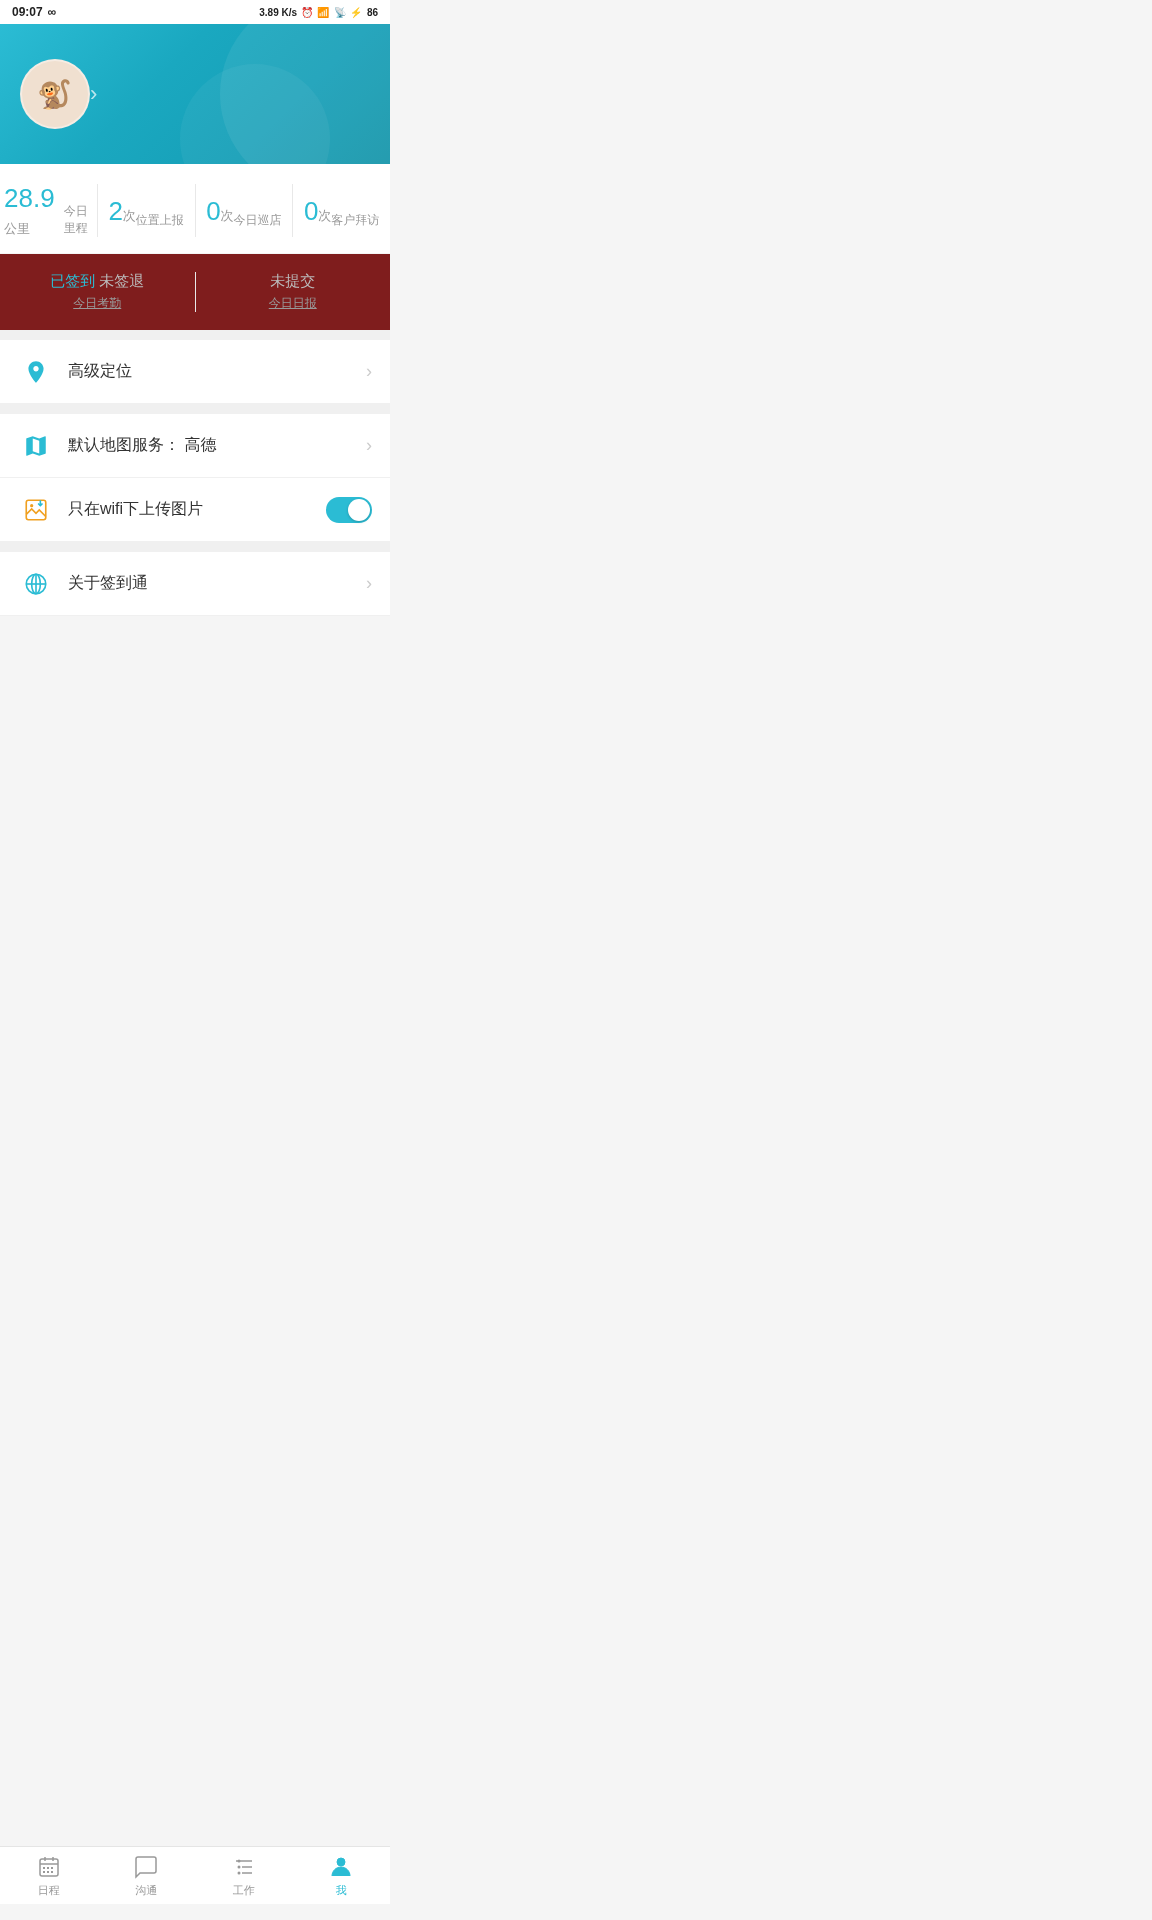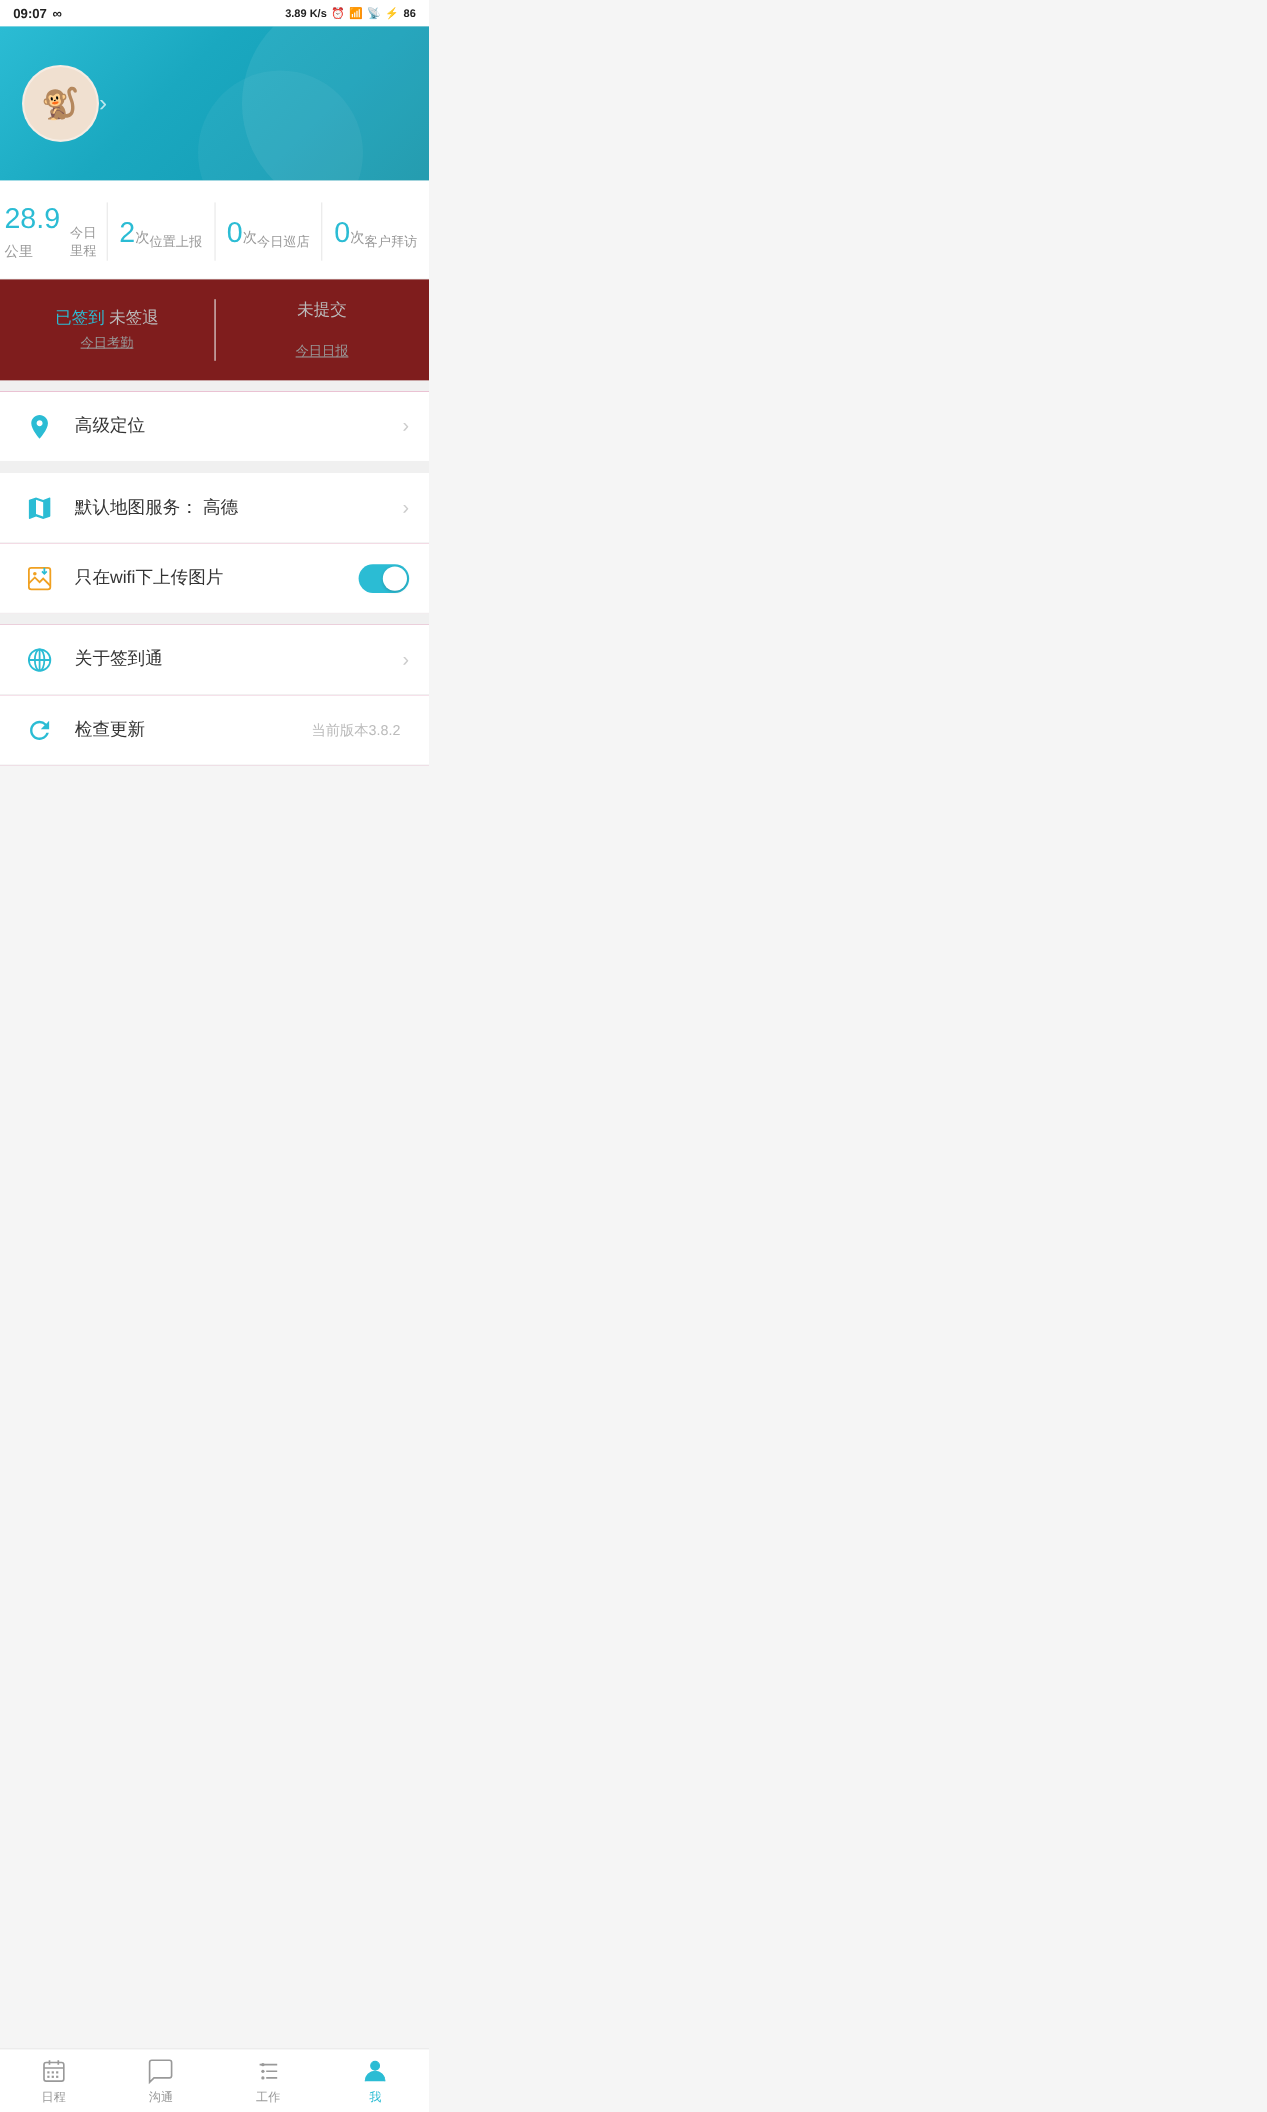--- a/index.html
+++ b/index.html
@@ -143,21 +143,21 @@
       padding: 18px 0;
     }
     .attendance-item {
       flex: 1;
       display: flex;
       flex-direction: column;
       align-items: center;
       justify-content: center;
       border-right: 1px solid #e8e8e8;
     }
-    .attendance-item:last-child { border-right: none; gap: 16px; }
+    .attendance-item:last-child { border-right: none; }
     .attendance-status {
       font-size: 15px;
       margin-bottom: 4px;
     }
     .signed { color: #2bbcd4; }
     .not-signed { color: #bbb; }
     .attendance-label {
       font-size: 12px;
       color: #999;
       text-decoration: underline;
@@ -229,21 +229,21 @@
       position: absolute;
       top: 2px;
       transition: left 0.2s;
       box-shadow: 0 1px 3px rgba(0,0,0,0.2);
     }
     .toggle.on .toggle-knob { left: 22px; }
 
     
     .bottom-nav {
       position: fixed;
-      bottom: 0;
+      bottom: 16px;
       left: 0;
       width: 390px;
       height: 58px;
       background: #fff;
       border-top: 1px solid #e5e5e5;
       display: flex;
       align-items: center;
     }
     .nav-item {
       flex: 1;
@@ -404,29 +404,20 @@
         <circle cx="12" cy="12" r="9" stroke="#2bbcd4" stroke-width="1.5" fill="none"></circle>
         <ellipse cx="12" cy="12" rx="4" ry="9" stroke="#2bbcd4" stroke-width="1.5" fill="none"></ellipse>
         <line x1="3" y1="12" x2="21" y2="12" stroke="#2bbcd4" stroke-width="1.5"></line>
         <line x1="12" y1="3" x2="12" y2="21" stroke="#2bbcd4" stroke-width="1.5"></line>
       </svg>
     </div>
     <span class="menu-label">关于签到通</span>
     <span class="menu-arrow">›</span>
   </div>
 
-  <div class="menu-item">
-    <div class="menu-icon">
-      <svg viewBox="0 0 24 24" fill="none" xmlns="http://www.w3.org/2000/svg">
-        <path d="M17.65 6.35A7.958 7.958 0 0012 4C7.58 4 4 7.58 4 12s3.58 8 8 8c3.73 0 6.84-2.55 7.73-6h-2.08c-.82 2.33-3.04 4-5.65 4-3.31 0-6-2.69-6-6s2.69-6 6-6c1.66 0 3.14.69 4.22 1.78L13 11h7V4l-2.35 2.35z" fill="#2bbcd4"></path>
-      </svg>
-    </div>
-    <span class="menu-label">检查更新</span>
-    <span class="menu-version">当前版本3.8.2</span>
-  </div>
 </div>
 
 <div class="page-bottom-pad"></div>
 
 <div class="bottom-nav">
   <div class="nav-item">
     <div class="nav-icon">
       <svg viewBox="0 0 24 24" fill="none" xmlns="http://www.w3.org/2000/svg">
         <rect x="3" y="4" width="18" height="17" rx="2" stroke="#999" stroke-width="1.5" fill="none"></rect>
         <line x1="3" y1="9" x2="21" y2="9" stroke="#999" stroke-width="1.5"></line>

